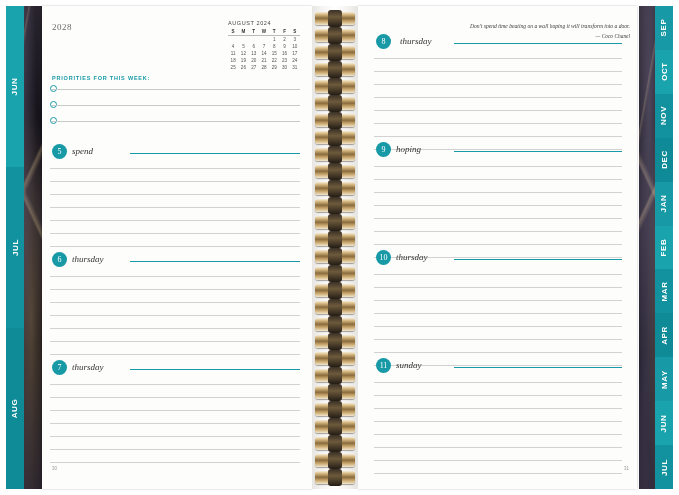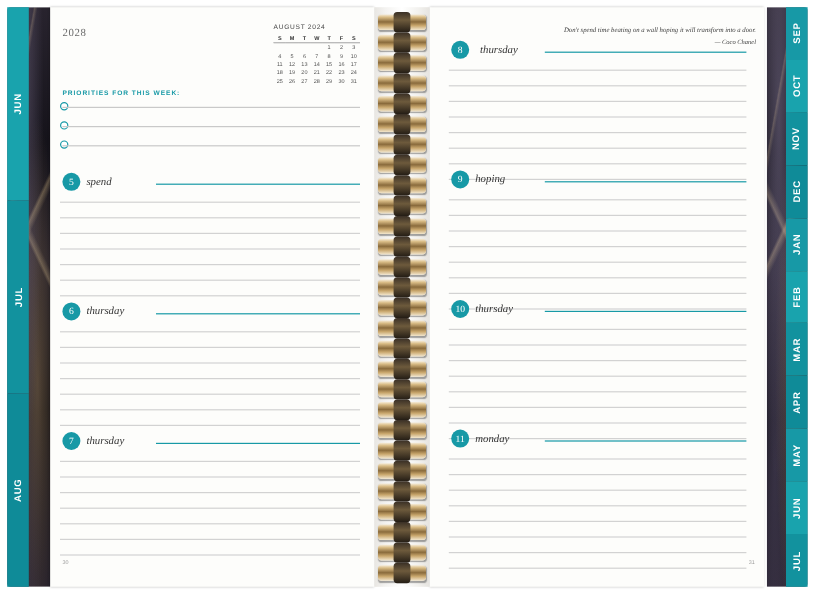--- a/index.html
+++ b/index.html
@@ -463,21 +463,21 @@
       <div class="day-rule" style="left: 454px; top: 259px; width: 168px;"></div>
       <div class="line" style="left: 374px; top: 274px; width: 248px;"></div>
       <div class="line" style="left: 374px; top: 287px; width: 248px;"></div>
       <div class="line" style="left: 374px; top: 300px; width: 248px;"></div>
       <div class="line" style="left: 374px; top: 313px; width: 248px;"></div>
       <div class="line" style="left: 374px; top: 326px; width: 248px;"></div>
       <div class="line" style="left: 374px; top: 339px; width: 248px;"></div>
       <div class="line" style="left: 374px; top: 352px; width: 248px;"></div>
       <div class="line" style="left: 374px; top: 365px; width: 248px;"></div>
       <div class="day-badge" style="left: 376px; top: 358px;">11</div>
-      <div class="day-name" style="left: 396px; top: 360px;">monday</div>
+      <div class="day-name" style="left: 396px; top: 360px;">sunday</div>
       <div class="day-rule" style="left: 454px; top: 367px; width: 168px;"></div>
       <div class="line" style="left: 374px; top: 382px; width: 248px;"></div>
       <div class="line" style="left: 374px; top: 395px; width: 248px;"></div>
       <div class="line" style="left: 374px; top: 408px; width: 248px;"></div>
       <div class="line" style="left: 374px; top: 421px; width: 248px;"></div>
       <div class="line" style="left: 374px; top: 434px; width: 248px;"></div>
       <div class="line" style="left: 374px; top: 447px; width: 248px;"></div>
       <div class="line" style="left: 374px; top: 460px; width: 248px;"></div>
       <div class="line" style="left: 374px; top: 473px; width: 248px;"></div>
     </div>

